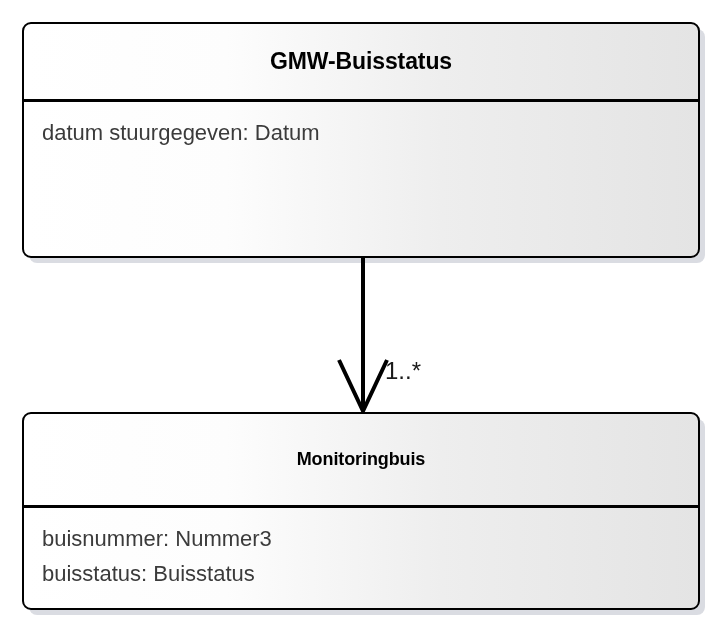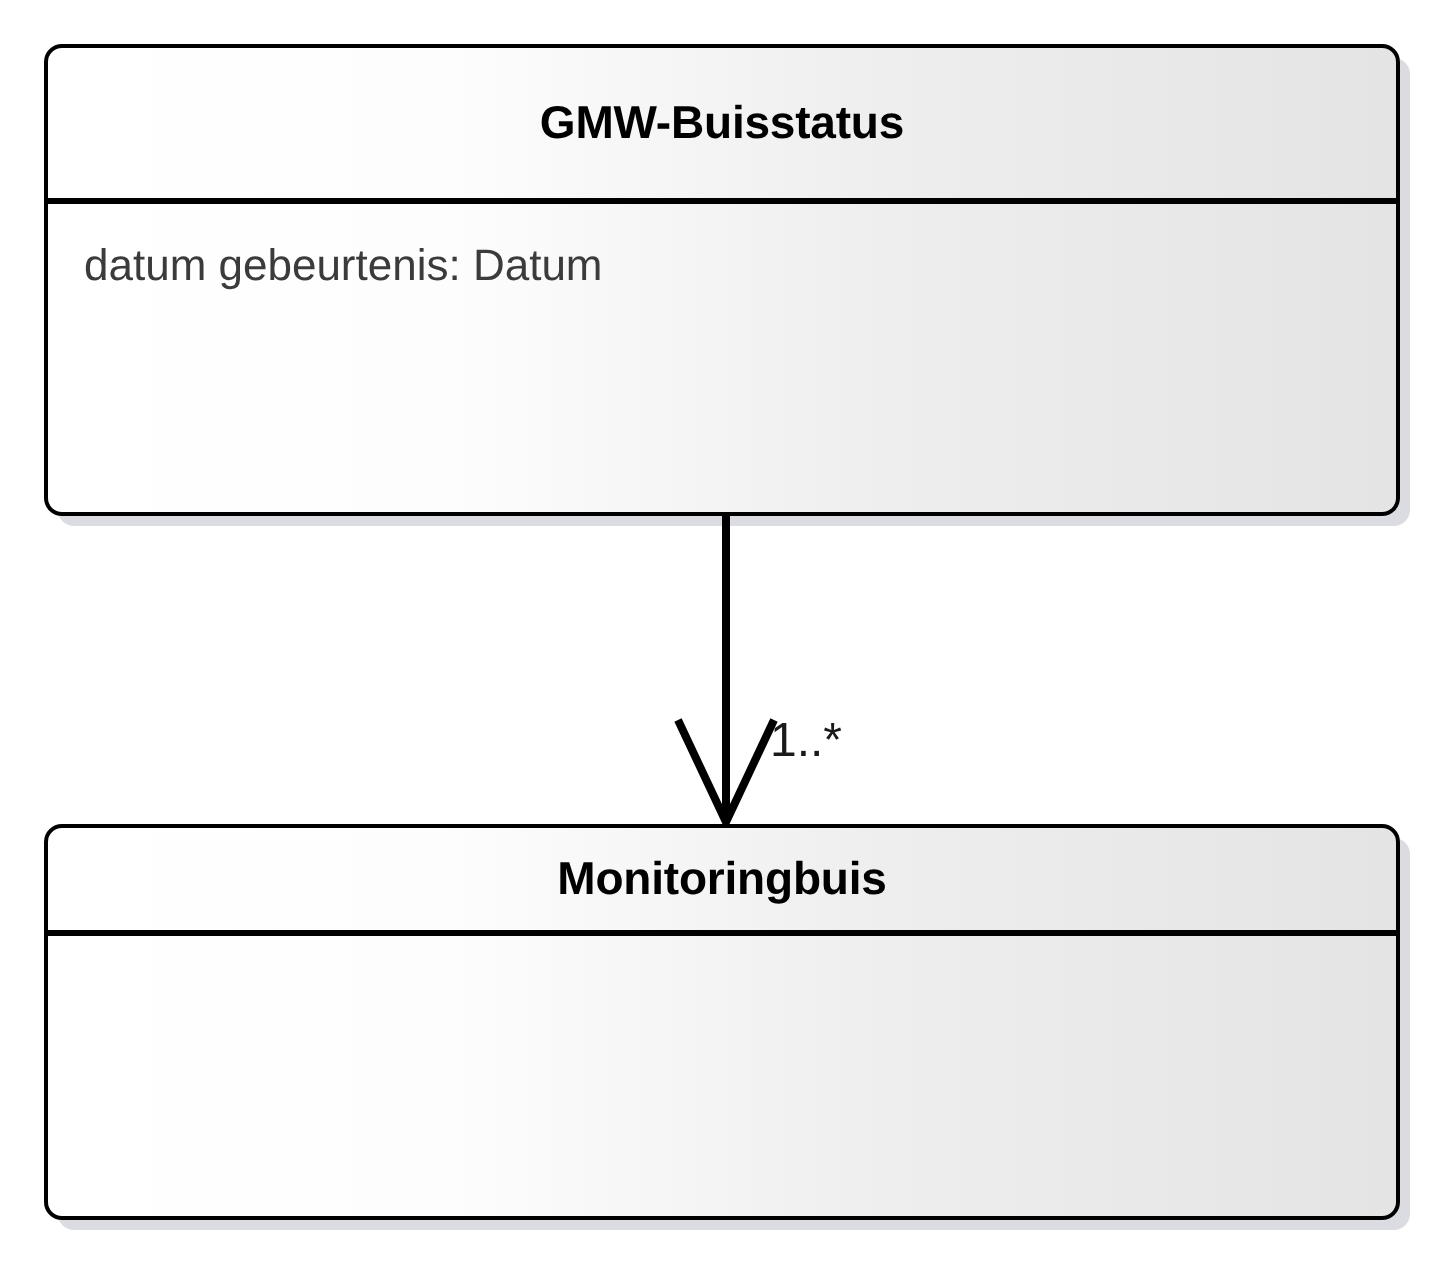--- a/index.html
+++ b/index.html
@@ -60,22 +60,22 @@
     font-weight: bold;
     letter-spacing: -0.1px;
   }
 
   .top-class .class-header {
     height: 78px;
     font-size: 23px;
   }
 
   .bottom-class .class-header {
-    height: 54px;
-    font-size: 23px;
+    height: 94px;
+    font-size: 18px;
     justify-content: center;
   }
 
   .class-attributes {
     box-sizing: border-box;
     padding: 13px 0 0 18px;
   }
 
   .attr-line {
     color: #3b3b3b;
@@ -112,30 +112,34 @@
 </head>
 <body>
 
 <div class="diagram-canvas">
 
   <div class="uml-class top-class">
     <div class="class-header">
       <span>GMW-Buisstatus</span>
     </div>
     <div class="class-attributes">
-      <div class="attr-line">datum gebeurtenis: Datum</div>
+      <div class="attr-line">datum stuurgegeven: Datum</div>
     </div>
   </div>
 
   <svg class="connector" viewBox="0 0 728 640" width="728" height="640" xmlns="http://www.w3.org/2000/svg">
     <line x1="363" y1="256" x2="363" y2="411" stroke="#000000" stroke-width="4"></line>
     <polyline points="339,360 363,411 387,360" fill="none" stroke="#000000" stroke-width="4" stroke-linejoin="miter" stroke-linecap="butt"></polyline>
   </svg>
 
   <div class="multiplicity-label">1..*</div>
 
   <div class="uml-class bottom-class">
     <div class="class-header">
       <span>Monitoringbuis</span>
     </div>
+    <div class="class-attributes">
+      <div class="attr-line">buisnummer: Nummer3</div>
+      <div class="attr-line">buisstatus: Buisstatus</div>
+    </div>
   </div>
 
 </div>
 
 </body></html>

